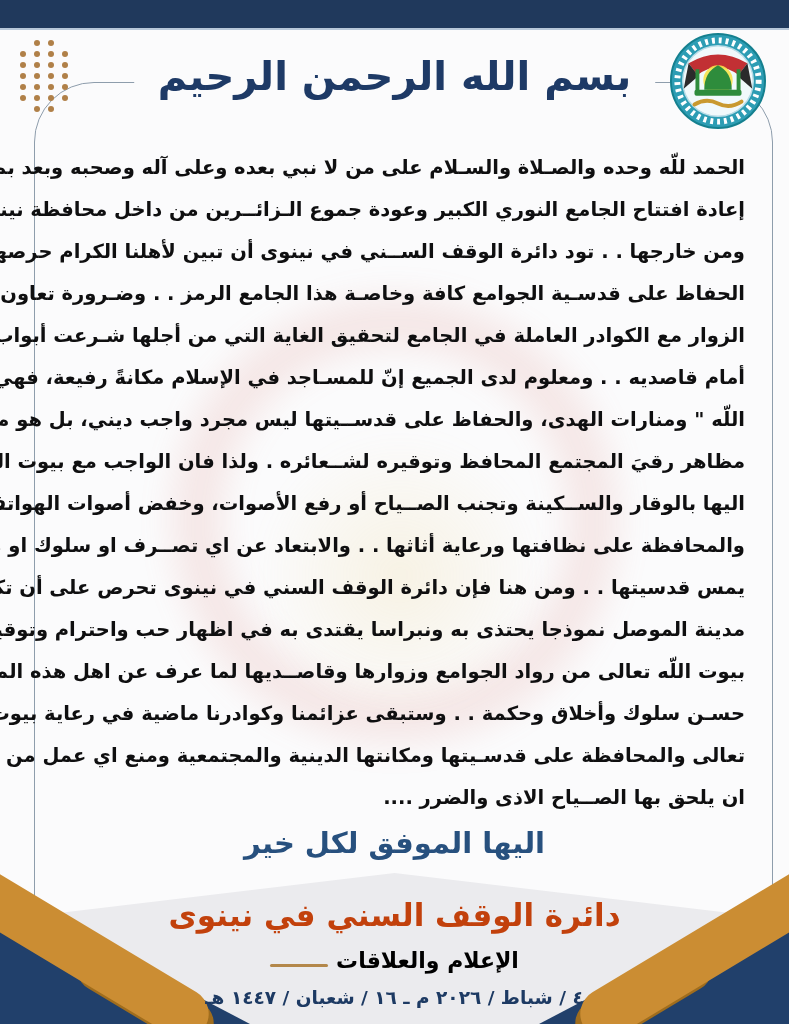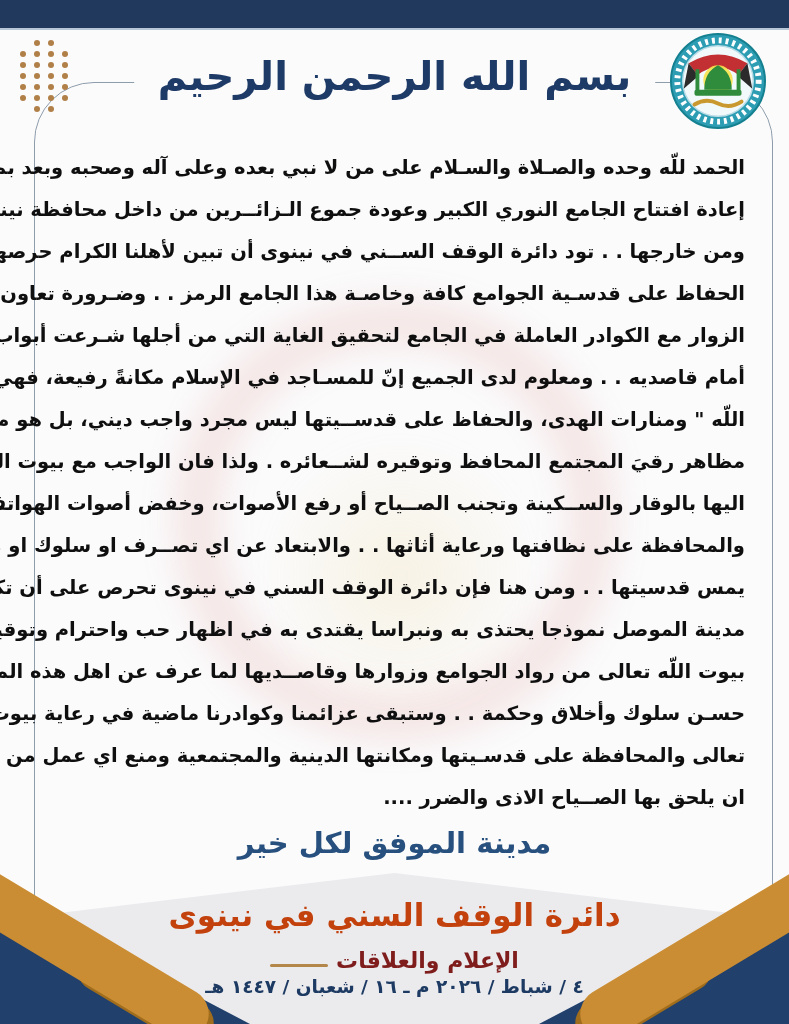--- a/index.html
+++ b/index.html
@@ -56,23 +56,23 @@
   
   .chevron {
     position:absolute; left:0; top:865px; width:789px; height:159px; z-index:1;
     background:#ebebee;
     clip-path:polygon(0 55px, 50% 8px, 100% 55px, 100% 159px, 0 159px);
   }
   
   .signature-block { position:absolute; top:884px; left:0; width:100%; z-index:4; text-align:center; direction:rtl; }
   .sig-callig { font-size:31px; line-height:62px; font-weight:bold; color:#c2410c; }
   .dept-row { display:flex; justify-content:center; align-items:center; gap:8px; direction:rtl; margin-top:2px; }
-  .dept { font-size:22px; font-weight:bold; color:#7f1d1d; }
+  .dept { font-size:22px; font-weight:bold; color:#000000; }
   .dept-line { width:58px; height:3px; background:#b3874a; border-radius:2px; margin-top:10px; }
-  .date-line { margin-top:3px; font-size:18.5px; font-weight:bold; color:#1d3a63; direction:rtl; }
+  .date-line { margin-top:14px; font-size:18.5px; font-weight:bold; color:#1d3a63; direction:rtl; }
   
   .corner { position:absolute; bottom:0; width:250px; height:175px; z-index:3; }
   .corner.left  { left:0; }
   .corner.right { right:0; transform:scaleX(-1); }
   .c-tri {
     position:absolute; left:0; top:0; width:100%; height:100%;
     background:#21406b; clip-path:polygon(0 25%, 100% 100%, 0 100%);
   }
   .c-stub {
     position:absolute; left:92px; top:88px; width:152px; height:46px;
@@ -164,21 +164,21 @@
     <div class="line">اليها بالوقار والســكينة وتجنب الصــياح أو رفع الأصوات، وخفض أصوات الهواتف . .</div>
     <div class="line">والمحافظة على نظافتها ورعاية أثاثها . . والابتعاد عن اي تصــرف او سلوك او مظهر</div>
     <div class="line">يمس قدسيتها . . ومن هنا فإن دائرة الوقف السني في نينوى تحرص على أن تكون جوامع</div>
     <div class="line">مدينة الموصل نموذجا يحتذى به ونبراسا يقتدى به في اظهار حب واحترام وتوقير ورعاية</div>
     <div class="line">بيوت اللّه تعالى من رواد الجوامع وزوارها وقاصــديها لما عرف عن اهل هذه المدينة من</div>
     <div class="line">حسـن سلوك وأخلاق وحكمة . . وستبقى عزائمنا وكوادرنا ماضية في رعاية بيوت اللّه</div>
     <div class="line">تعالى والمحافظة على قدسـيتها ومكانتها الدينية والمجتمعية ومنع اي عمل من شـأنه</div>
     <div class="line last">ان يلحق بها الصــياح الاذى والضرر ....</div>
   </div>
 
-  <div class="closing">مدينة الموفق لكل خير</div>
+  <div class="closing">اليها الموفق لكل خير</div>
 
   <div class="chevron"></div>
 
   <div class="signature-block">
     <div class="sig-callig">دائرة الوقف السني في نينوى</div>
     <div class="dept-row">
       <span class="dept">الإعلام والعلاقات</span>
       <span class="dept-line"></span>
     </div>
     <div class="date-line">٤ / شباط / ٢٠٢٦ م  ـ  ١٦ / شعبان / ١٤٤٧ هـ</div>

